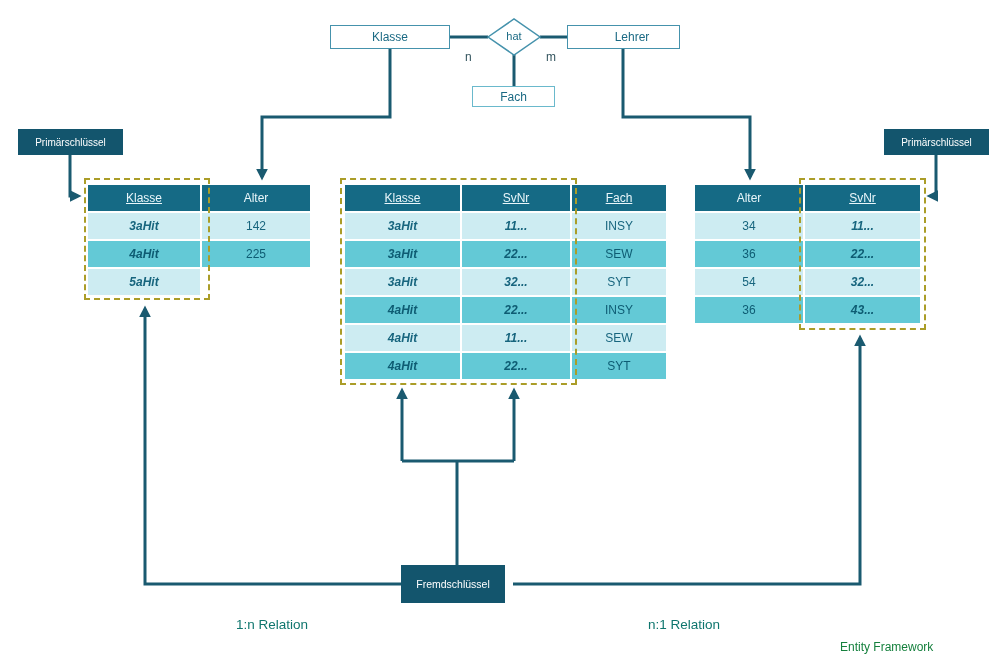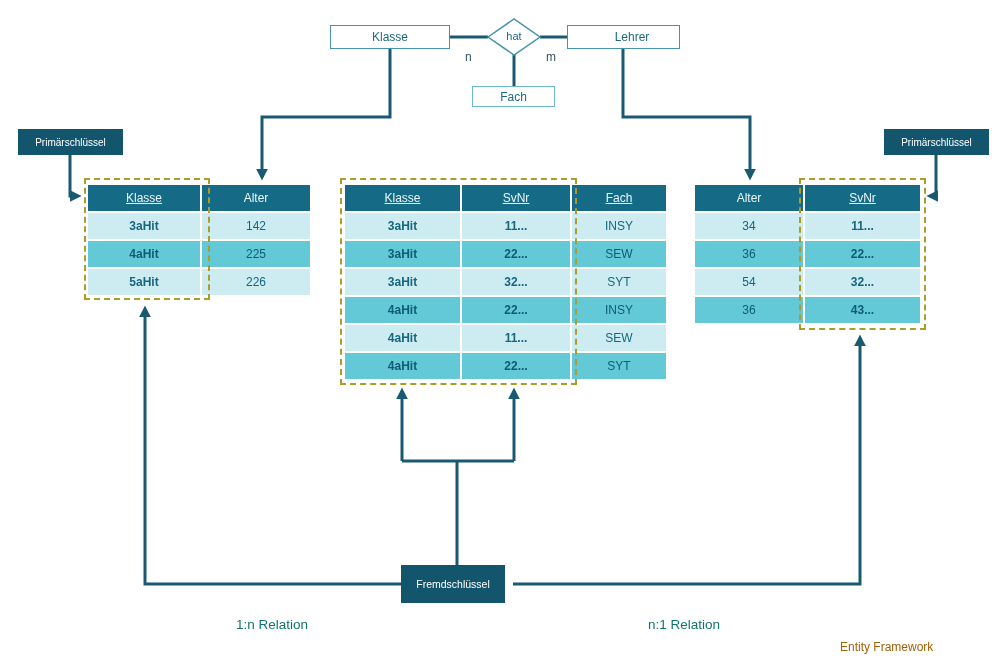--- a/index.html
+++ b/index.html
@@ -29,26 +29,26 @@
 
   .grid-table { display:grid; gap:2px; z-index:2; }
   .th {
     background:#156a85; color:#e9f6fa; font-size:12px;
     display:flex; align-items:center; justify-content:center;
   }
   .th.key { text-decoration:underline; }
   .td { font-size:12px; color:#17657e; display:flex; align-items:center; justify-content:center; }
   .td.light { background:#cdecf2; }
   .td.med   { background:#63c9d6; color:#0e5c73; }
-  .td.key   { font-weight:bold; }
+  .td.key   { font-weight:bold;font-style:italic; }
 
   .dashed { border:2px dashed #ab9d28; z-index:3; pointer-events:none; background:transparent; }
 
   .caption { color:#0f766e; font-size:13.5px; z-index:2; }
-  .credit  { color:#a16207; font-size:12px; z-index:2; }
+  .credit  { color:#15803d; font-size:12px; z-index:2; }
 </style>
 </head>
 <body>
 
 <div class="canvas">
 
   <svg class="connectors" width="1006" height="660" viewBox="0 0 1006 660">
     <defs>
       <marker id="arrow" viewBox="0 0 10 10" refX="7" refY="5" markerWidth="4" markerHeight="4" orient="auto-start-reverse">
         <path d="M0,0 L10,5 L0,10 z" fill="#1a5a70"></path>
@@ -88,21 +88,20 @@
   <div class="abs pk-box" style="left:884px; top:129px; width:105px; height:26px;">Primärschlüssel</div>
 
   <div class="abs grid-table" style="left:88px; top:185px; grid-template-columns:112px 108px; grid-auto-rows:26px;">
     <div class="th key">Klasse</div>
     <div class="th">Alter</div>
     <div class="td light key">3aHit</div>
     <div class="td light">142</div>
     <div class="td med key">4aHit</div>
     <div class="td med">225</div>
     <div class="td light key">5aHit</div>
-    <div class="td light">226</div>
   </div>
 
   <div class="abs grid-table" style="left:345px; top:185px; grid-template-columns:115px 108px 94px; grid-auto-rows:26px;">
     <div class="th key">Klasse</div>
     <div class="th key">SvNr</div>
     <div class="th key">Fach</div>
     <div class="td light key">3aHit</div>
     <div class="td light key">11...</div>
     <div class="td light">INSY</div>
     <div class="td med key">3aHit</div>

